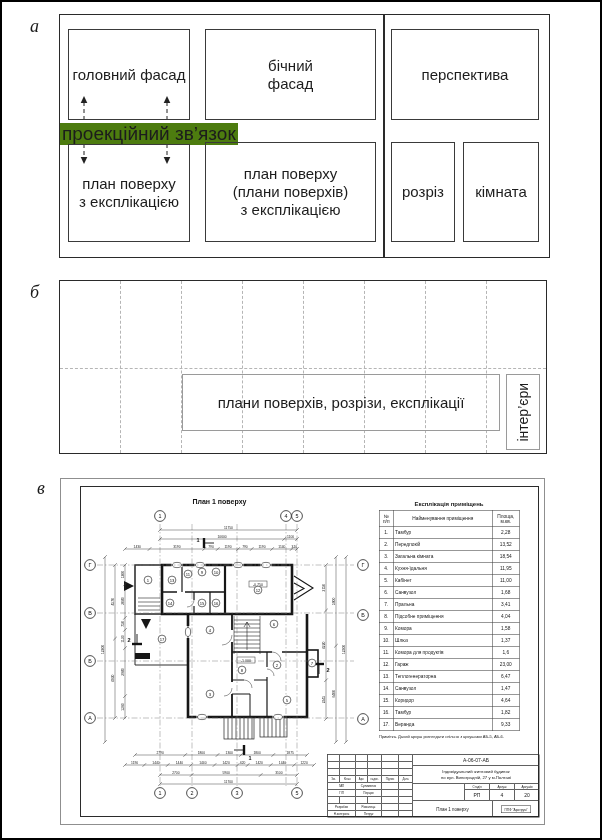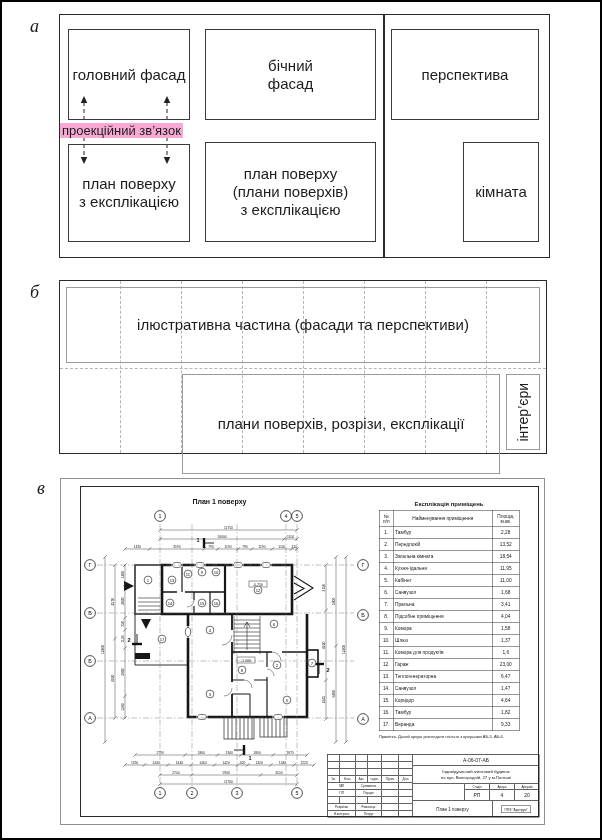--- a/index.html
+++ b/index.html
@@ -4,21 +4,21 @@
 <style>
   html,body{margin:0;padding:0;background:#e8e8e8;}
   #page{position:relative;width:602px;height:840px;background:#fff;border:2px solid #000;
         box-sizing:border-box;overflow:hidden;font-family:"Liberation Sans",sans-serif;color:#1a1a1a;}
   .part-label{position:absolute;font-family:"Liberation Serif",serif;font-style:italic;font-size:18px;color:#1a1a1a;}
   
   .frame{position:absolute;border:1.6px solid #2a2a2a;box-sizing:border-box;}
   .box{position:absolute;border:1.2px solid #3a3a3a;box-sizing:border-box;display:flex;align-items:center;
        justify-content:center;text-align:center;white-space:pre-line;font-size:15px;line-height:1.18;color:#1c1c1c;}
   .divider-v{position:absolute;width:2px;background:#2a2a2a;}
-  .proj-label{position:absolute;font-size:13px;background:#f9a8d4;padding:0 2px;color:#1c1c1c;text-align:right;}
+  .proj-label{position:absolute;font-size:19px;background:#4d7c0f;padding:0 2px;color:#1c1c1c;text-align:right;}
   
   .bframe{position:absolute;border:1.6px solid #2a2a2a;box-sizing:border-box;}
   .gbox{position:absolute;border:1px solid #9a9a9a;box-sizing:border-box;display:flex;align-items:center;
         justify-content:center;text-align:center;white-space:pre-line;font-size:15px;line-height:1.18;color:#1c1c1c;}
   .dashv{position:absolute;width:0;border-left:1px dashed #b5b5b5;}
   .dashh{position:absolute;height:0;border-top:1px dashed #b5b5b5;}
   .vert-text{writing-mode:vertical-rl;transform:rotate(180deg);font-size:14px;}
   
   .sheet{position:absolute;border:1px solid #8f8f8f;background:#fff;box-sizing:border-box;}
   .sheet-frame{position:absolute;border:1.4px solid #2b2b2b;box-sizing:border-box;}
@@ -59,36 +59,36 @@
   <div class="box" style="left:66px;top:27px;width:122px;height:91px;">головний фасад</div>
   <div class="box" style="left:203px;top:27px;width:171px;height:91px;">бічний
 фасад</div>
   <div class="box" style="left:389px;top:27px;width:148px;height:91px;">перспектива</div>
   <div class="proj-label" style="left:58px;top:121px;">проекційний зв’язок</div>
   <div class="box" style="left:66px;top:142px;width:122px;height:98px;">план поверху
 з експлікацією</div>
   <div class="box" style="left:203px;top:140px;width:171px;height:100px;">план поверху
 (плани поверхів)
 з експлікацією</div>
+  <div class="box" style="left:389px;top:140px;width:64px;height:100px;">розріз</div>
   <div class="box" style="left:461px;top:140px;width:76px;height:100px;">кімната</div>
 
   <div class="part-label" style="left:28px;top:280px;">б</div>
   <div class="bframe" style="left:57px;top:278px;width:488px;height:174px;"></div>
   <div id="bdash">
       <div class="dashv" style="left: 118px; top: 279px; height: 172px;"></div>
       <div class="dashv" style="left: 179px; top: 279px; height: 172px;"></div>
       <div class="dashv" style="left: 240px; top: 279px; height: 172px;"></div>
       <div class="dashv" style="left: 301px; top: 279px; height: 172px;"></div>
       <div class="dashv" style="left: 362px; top: 279px; height: 172px;"></div>
       <div class="dashv" style="left: 423px; top: 279px; height: 172px;"></div>
       <div class="dashv" style="left: 484px; top: 279px; height: 172px;"></div>
     </div>
   <div class="dashh" style="left:58px;top:366px;width:486px;"></div>
-  <div class="gbox" style="left:64px;top:285px;width:474px;height:76px;">ілюстративна частина (фасади та перспективи)</div>
-  <div class="gbox" style="left:180px;top:372px;width:318px;height:100px;">плани поверхів, розрізи, експлікації</div>
+  <div class="gbox" style="left:180px;top:372px;width:318px;height:57px;">плани поверхів, розрізи, експлікації</div>
   <div class="gbox" style="left:504px;top:372px;width:34px;height:76px;">
     <span class="vert-text">інтер’єри</span>
   </div>
 
   <div class="part-label" style="left:35px;top:476px;">в</div>
   <div class="sheet" style="left:58px;top:476px;width:485px;height:347px;"></div>
   <div class="sheet-frame" style="left:78px;top:484px;width:459px;height:331px;"></div>
 
   <div class="plan-title" style="left:130px;top:496px;width:175px;">План 1 поверху</div>
 

